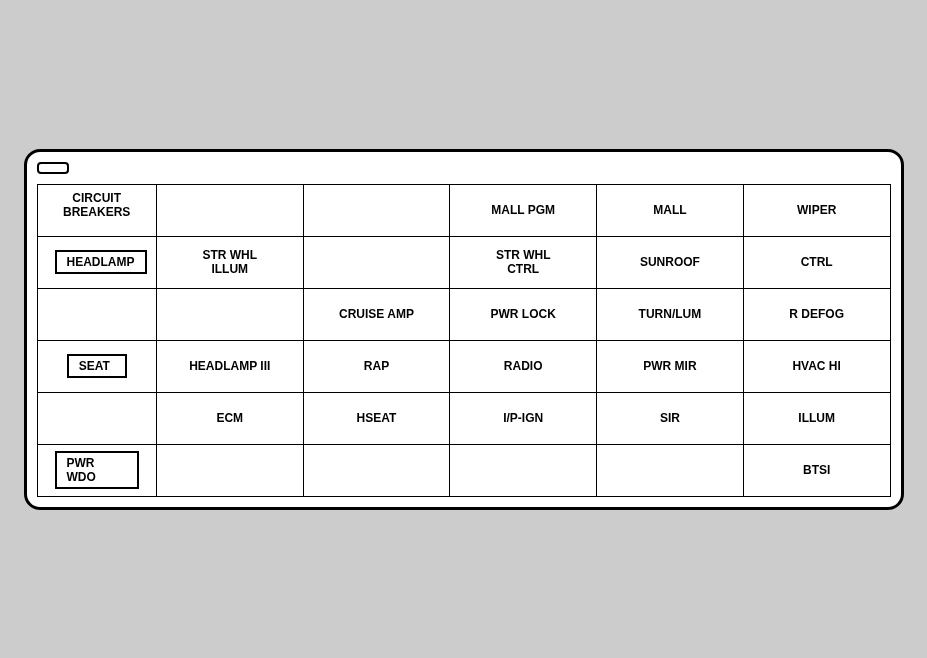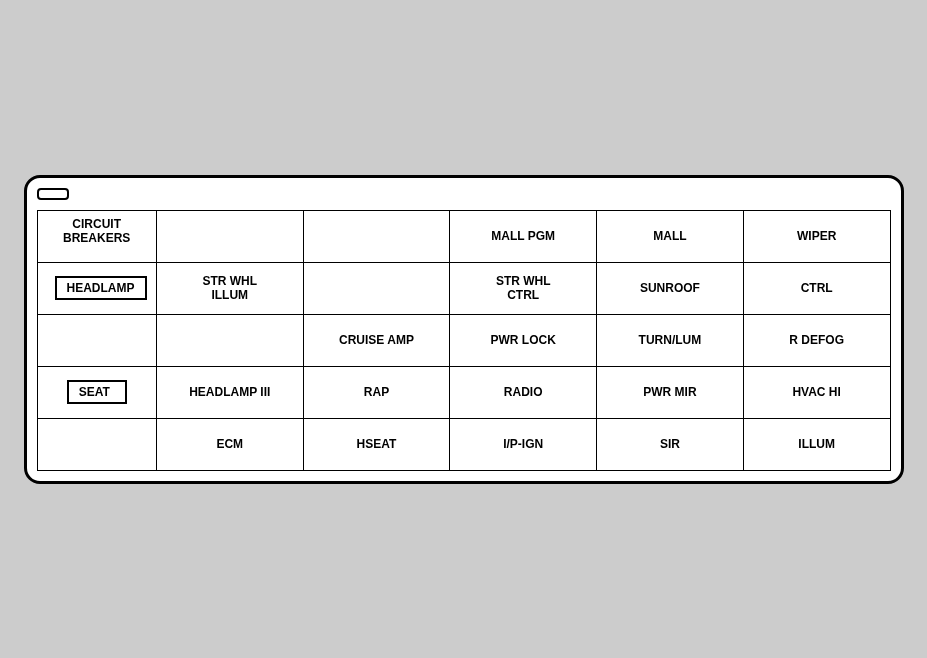--- a/index.html
+++ b/index.html
@@ -106,15 +106,23 @@
           <td>HVAC HI</td>
         </tr>
         <tr>
           <td class="col-breakers" style="border-top: none;"></td>
           <td>ECM</td>
           <td>HSEAT</td>
           <td>I/P-IGN</td>
           <td>SIR</td>
           <td>ILLUM</td>
         </tr>
+        <tr>
+          <td class="col-breakers"><div class="cell-box">PWR WDO</div></td>
+          <td></td>
+          <td></td>
+          <td></td>
+          <td></td>
+          <td>BTSI</td>
+        </tr>
       </tbody>
   </table>
 </div>
 
 </body></html>

